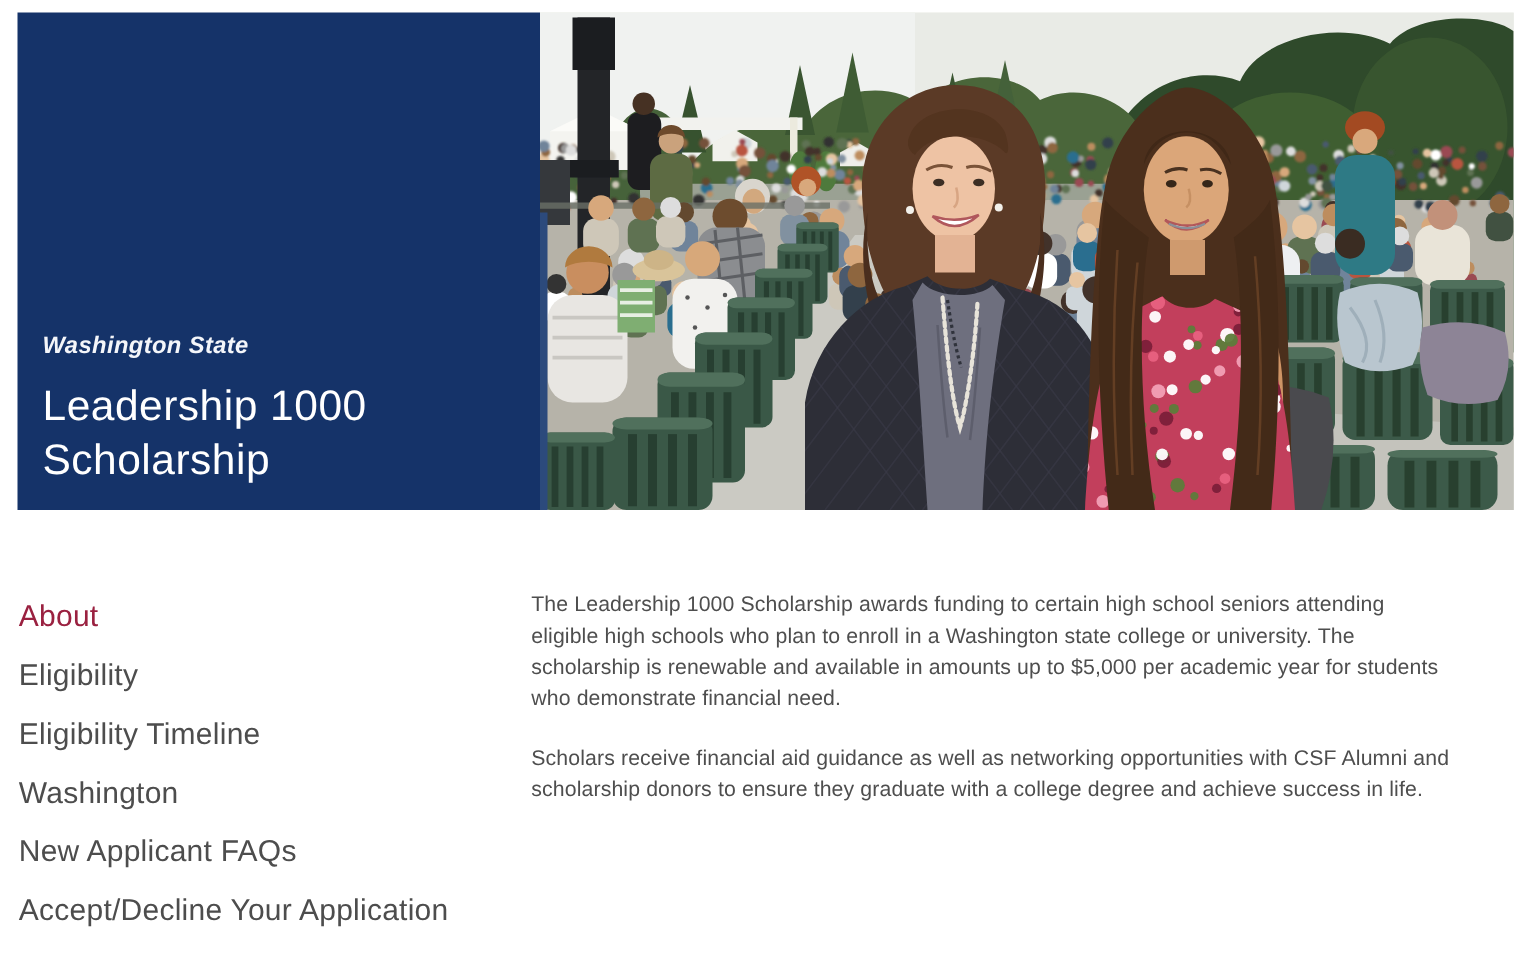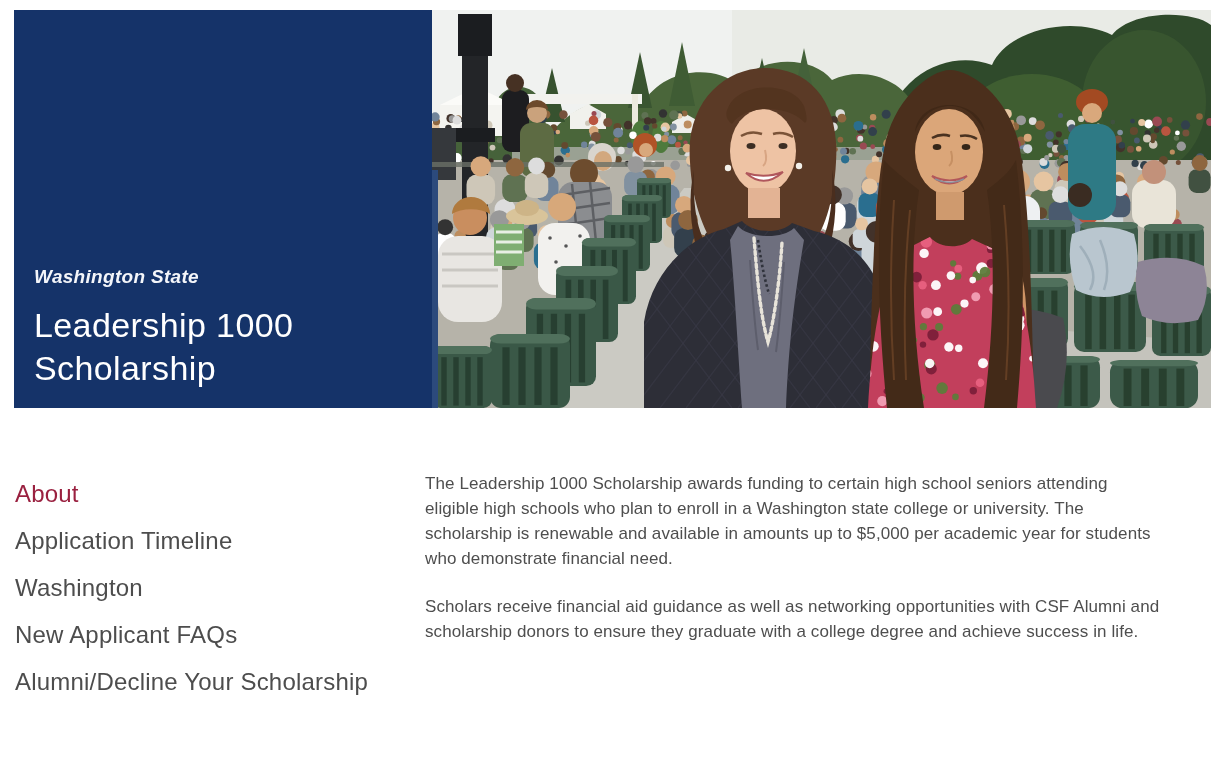--- a/index.html
+++ b/index.html
@@ -946,24 +946,25 @@
           <path d="M584,150 C594,230 592,320 585,398 L552,398 C562,320 564,240 555,180 C568,170 578,162 584,150 Z" fill="#432a18"></path>
           <path d="M462,190 q-6,90 0,180 M478,200 q-8,80 -4,170" stroke="#6b4427" stroke-width="2" fill="none" opacity=".8"></path>
           <path d="M572,195 q8,90 2,175" stroke="#6b4427" stroke-width="2" fill="none" opacity=".8"></path>
         </g>
       </svg>
     </div>
   </header>
 
   <nav class="sidebar">
       <a href="#" class="nav-link active">About</a>
-      <a href="#" class="nav-link">Application Timeline</a>
+      <a href="#" class="nav-link">Eligibility</a>
+      <a href="#" class="nav-link">Eligibility Timeline</a>
       <a href="#" class="nav-link">Washington</a>
       <a href="#" class="nav-link">New Applicant FAQs</a>
-      <a href="#" class="nav-link">Alumni/Decline Your Scholarship</a>
+      <a href="#" class="nav-link">Accept/Decline Your Application</a>
     </nav>
 
   <main class="main">
     <div>
         <p>The Leadership 1000 Scholarship awards funding to certain high school seniors attending eligible high schools who plan to enroll in a Washington state college or university. The scholarship is renewable and available in amounts up to $5,000 per academic year for students who demonstrate financial need.</p>
         <p>Scholars receive financial aid guidance as well as networking opportunities with CSF Alumni and scholarship donors to ensure they graduate with a college degree and achieve success in life.</p>
       </div>
   </main>
 
 </div>

